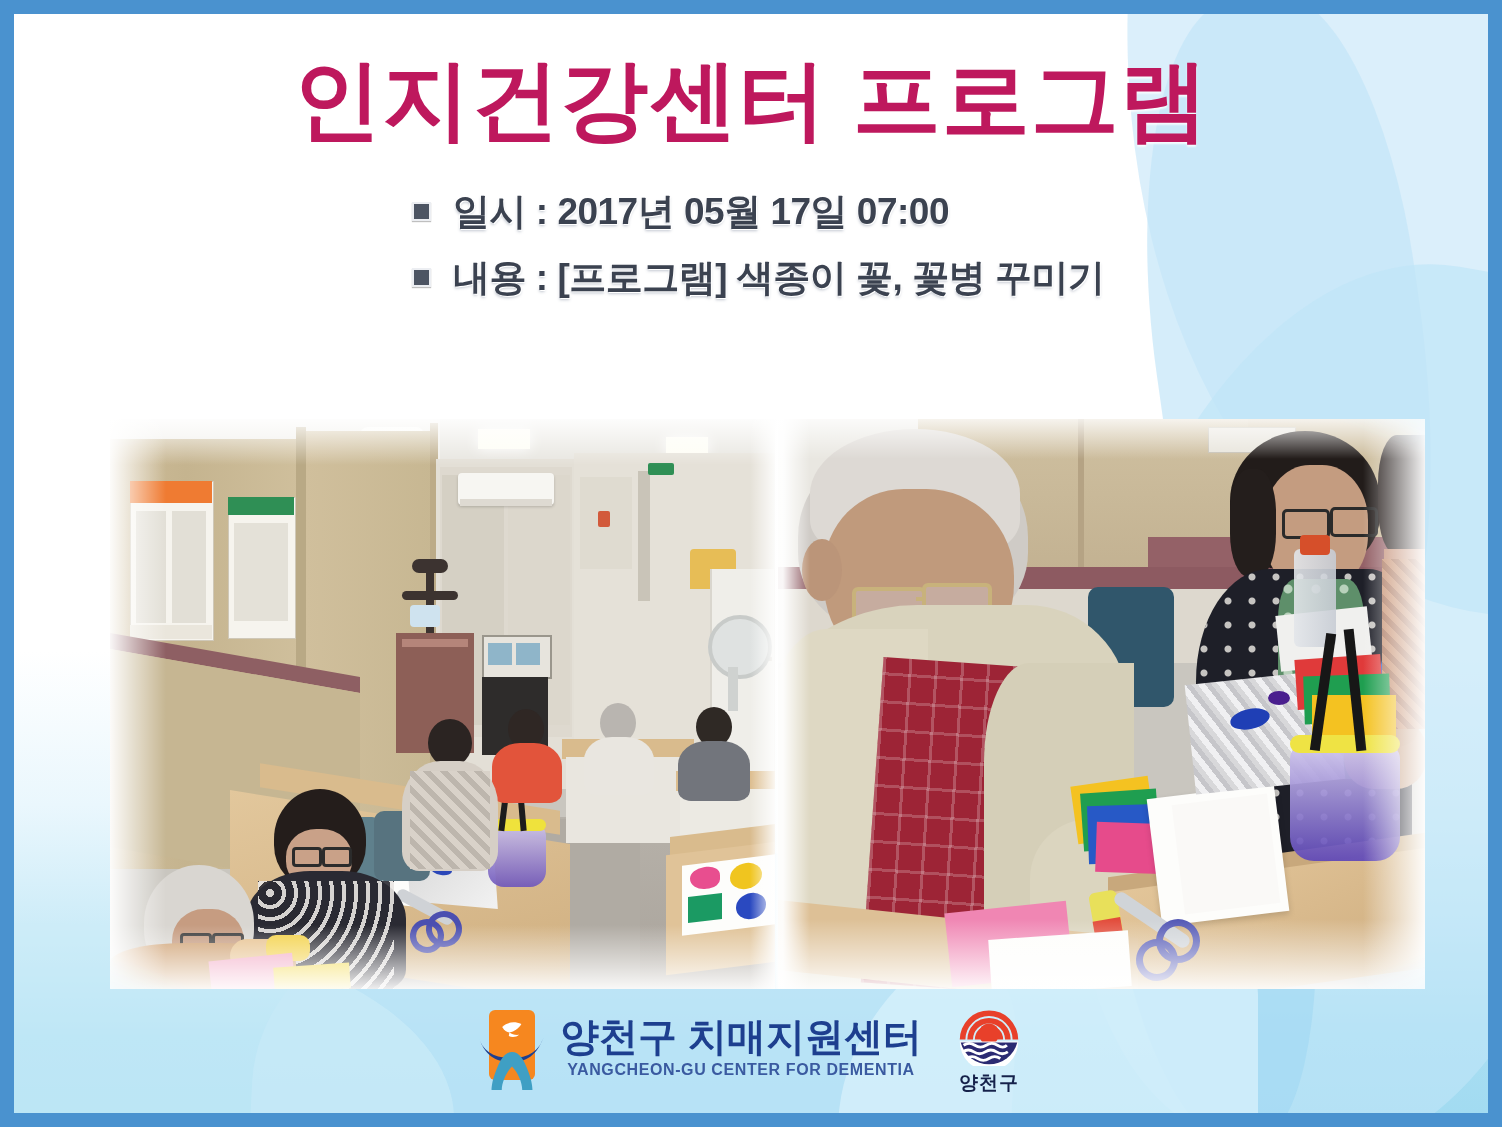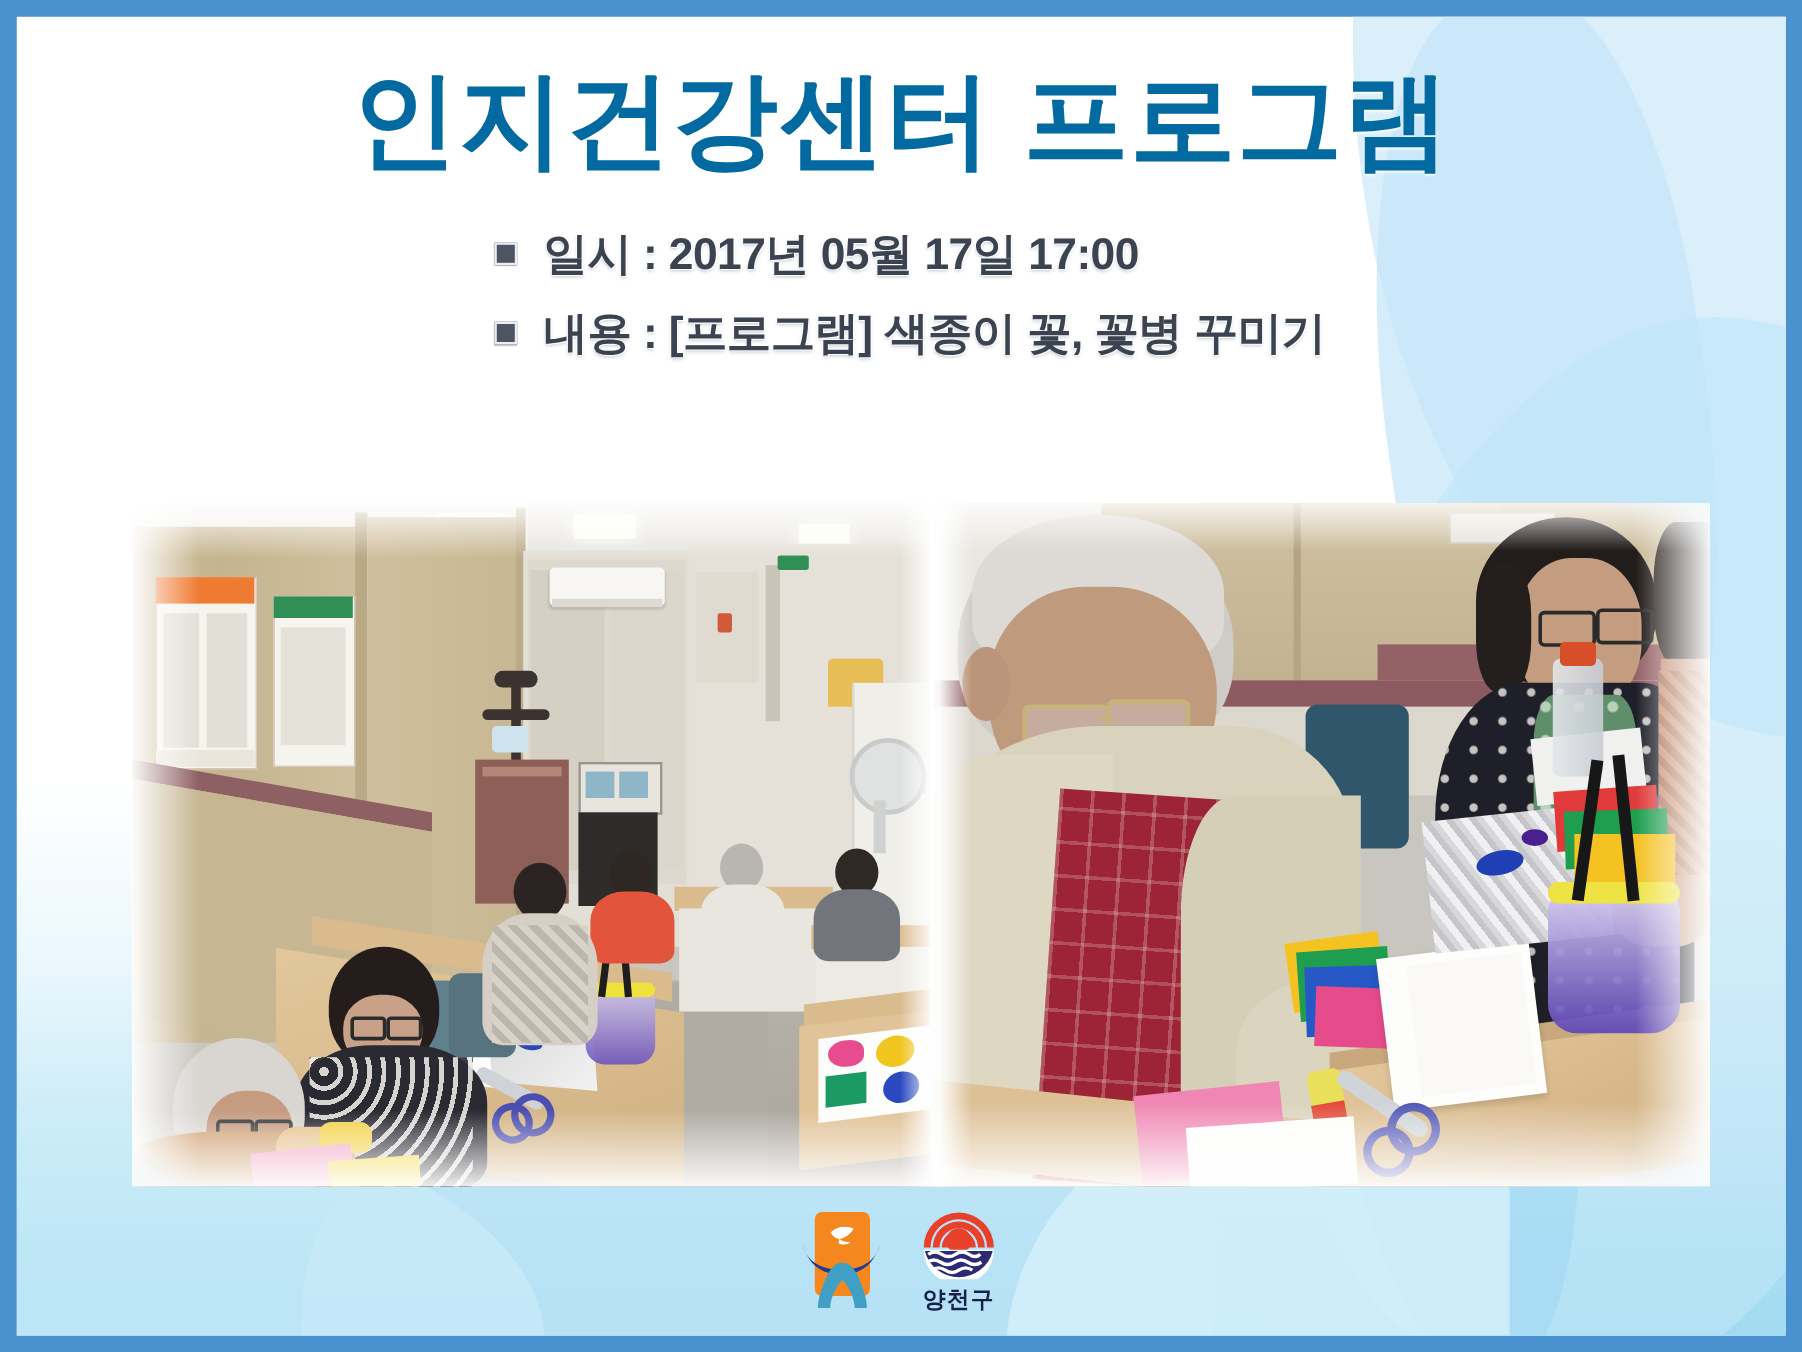--- a/index.html
+++ b/index.html
@@ -78,21 +78,21 @@
     border-radius:0 70% 0 0;
     opacity:.6;
   }
 
   
   .title{
     position:absolute;left:0;right:0;top:42px;
     text-align:center;
     font-size:88px;line-height:1;
     font-weight:bold;
-    color:#0369a1;
+    color:#be185d;
     letter-spacing:1px;
     white-space:nowrap;
     text-shadow:0 2px 2px rgba(255,255,255,.85);
     z-index:6;
   }
 
   .bullets{
     position:absolute;left:0;right:0;top:178px;
     z-index:6;
     padding-left:0;
@@ -207,21 +207,21 @@
     <div class="swoosh sw4"></div>
     <div class="swoosh sw5"></div>
     <div class="swoosh sw6"></div>
     <div class="swoosh sw7"></div>
 
     <div class="title">인지건강센터 프로그램</div>
 
     <ul class="bullets">
       <li class="bullet-row">
         <span class="bullet-sq"></span>
-        <span class="bullet-text">일시 : 2017년  05월  17일  17:00</span>
+        <span class="bullet-text">일시 : 2017년  05월  17일  07:00</span>
       </li>
       <li class="bullet-row">
         <span class="bullet-sq"></span>
         <span class="bullet-text">내용 : [프로그램] 색종이 꽃, 꽃병 꾸미기</span>
       </li>
     </ul>
 
     <div class="photo-band">
 
       <div class="photo left">
@@ -469,20 +469,24 @@
           <path d="M14 17 C18 20 24 22 30 21 C26 25 18 26 13 23 Z" fill="#ffffff"></path>
         </svg>
         <svg class="logo-navy" viewBox="0 0 100 40">
           <path d="M0 2 C6 22 22 34 50 34 C78 34 94 22 100 2 C90 30 74 40 50 40 C26 40 10 30 0 2 Z" fill="#1d3f8f"></path>
         </svg>
         <svg class="logo-teal" viewBox="0 0 60 52">
           <path d="M30 0 C40 0 46 10 52 26 C56 36 58 46 58 52 L44 52 C44 42 38 28 30 20 C22 28 16 42 16 52 L2 52 C2 46 4 36 8 26 C14 10 20 0 30 0 Z" fill="#3f9fc4"></path>
         </svg>
       </div>
 
+      <div class="logo-words">
+        <div class="logo-kr">양천구 치매지원센터</div>
+        <div class="logo-en">YANGCHEON-GU CENTER FOR DEMENTIA</div>
+      </div>
 
       <div class="gu-emblem">
         <svg class="gu-circle" viewBox="0 0 70 70">
           <path d="M4 42 A31 31 0 0 1 66 42 L60 42 A25 25 0 0 0 10 42 Z" fill="#e8402a"></path>
           <path d="M12 42 A23 23 0 0 1 58 42 L52 42 A17 17 0 0 0 18 42 Z" fill="#e8402a"></path>
           <path d="M20 42 A15 15 0 0 1 50 42 L44 42 A9 9 0 0 0 26 42 Z" fill="#e8402a"></path>
           <circle cx="35" cy="36" r="11" fill="#e8402a"></circle>
           <path d="M4 44 A31 31 0 0 0 66 44 Z" fill="#ffffff"></path>
           <path d="M5 45 A31 31 0 0 0 65 45 Z" fill="#2b2a72"></path>
           <path d="M8 48 q6 -4 12 0 t12 0 t12 0 t10 0" stroke="#ffffff" stroke-width="3" fill="none"></path>

